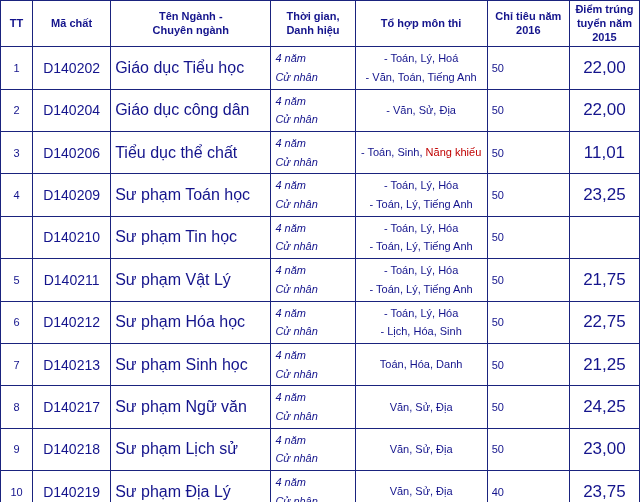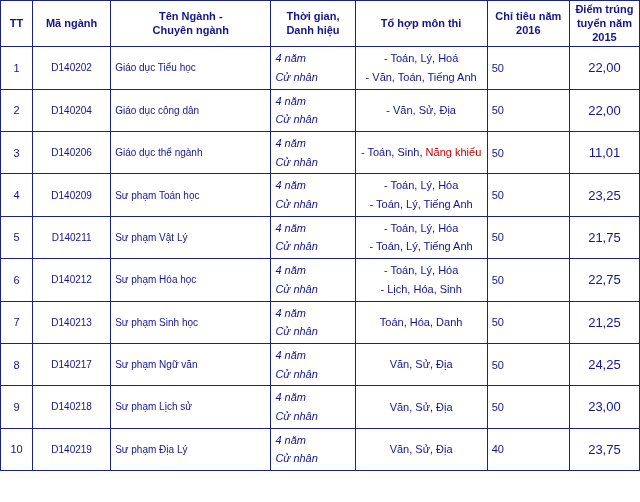--- a/index.html
+++ b/index.html
@@ -46,26 +46,26 @@
   .col-quota { width: 82px; }
   .col-score { width: 70px; }
 
   td.c-tt {
     text-align: center;
     font-size: 11px;
     color: #14148c;
   }
   td.c-code {
     text-align: center;
-    font-size: 10px;
+    font-size: 14px;
     color: #14148c;
   }
   td.c-name {
     text-align: left;
-    font-size: 10px;
+    font-size: 16px;
     color: #14148c;
     padding-left: 8px;
   }
   td.c-time {
     text-align: left;
     font-size: 11px;
     color: #14148c;
     line-height: 1.7;
     font-style: italic;
   }
@@ -76,21 +76,21 @@
     line-height: 1.7;
     padding-left: 6px;
   }
   td.c-quota {
     text-align: left;
     font-size: 11px;
     color: #14148c;
   }
   td.c-score {
     text-align: center;
-    font-size: 13px;
+    font-size: 17px;
     color: #14148c;
   }
   .row-h {
     height: 38px;
   }
   .hl {
     color: #c00000;
   }
   .line { display: block; }
 </style>
@@ -106,21 +106,21 @@
     <col class="col-comb">
     <col class="col-quota">
     <col class="col-score">
   </colgroup>
   <thead>
     <tr>
       <th>
         <span>TT</span>
       </th>
       <th>
-        <span>Mã ngành</span>
+        <span>Mã chất</span>
       </th>
       <th>
         <span>Tên Ngành -</span>
         <span class="sub">Chuyên ngành</span>
       </th>
       <th>
         <span>Thời gian,</span>
         <span class="line">Danh hiệu</span>
       </th>
       <th>
@@ -162,21 +162,21 @@
         </td>
         <td class="c-comb">
           <span class="line"><span>- Văn, Sử, Địa</span></span>
         </td>
         <td class="c-quota">50</td>
         <td class="c-score">22,00</td>
       </tr>
       <tr class="row-h">
         <td class="c-tt">3</td>
         <td class="c-code">D140206</td>
-        <td class="c-name">Giáo dục thể ngành</td>
+        <td class="c-name">Tiểu dục thể chất</td>
         <td class="c-time">
           <span class="line">4 năm</span>
           <span class="line">Cử nhân</span>
         </td>
         <td class="c-comb">
           <span class="line"><span>- Toán, Sinh, </span><span class="hl">Năng khiếu</span></span>
         </td>
         <td class="c-quota">50</td>
         <td class="c-score">11,01</td>
       </tr>
@@ -187,20 +187,35 @@
         <td class="c-time">
           <span class="line">4 năm</span>
           <span class="line">Cử nhân</span>
         </td>
         <td class="c-comb">
           <span class="line"><span>- Toán, Lý, Hóa</span></span>
           <span class="line">- Toán, Lý, Tiếng Anh</span>
         </td>
         <td class="c-quota">50</td>
         <td class="c-score">23,25</td>
+      </tr>
+      <tr class="row-h">
+        <td class="c-tt"></td>
+        <td class="c-code">D140210</td>
+        <td class="c-name">Sư phạm Tin học</td>
+        <td class="c-time">
+          <span class="line">4 năm</span>
+          <span class="line">Cử nhân</span>
+        </td>
+        <td class="c-comb">
+          <span class="line"><span>- Toán, Lý, Hóa</span></span>
+          <span class="line">- Toán, Lý, Tiếng Anh</span>
+        </td>
+        <td class="c-quota">50</td>
+        <td class="c-score"></td>
       </tr>
       <tr class="row-h">
         <td class="c-tt">5</td>
         <td class="c-code">D140211</td>
         <td class="c-name">Sư phạm Vật Lý</td>
         <td class="c-time">
           <span class="line">4 năm</span>
           <span class="line">Cử nhân</span>
         </td>
         <td class="c-comb">

